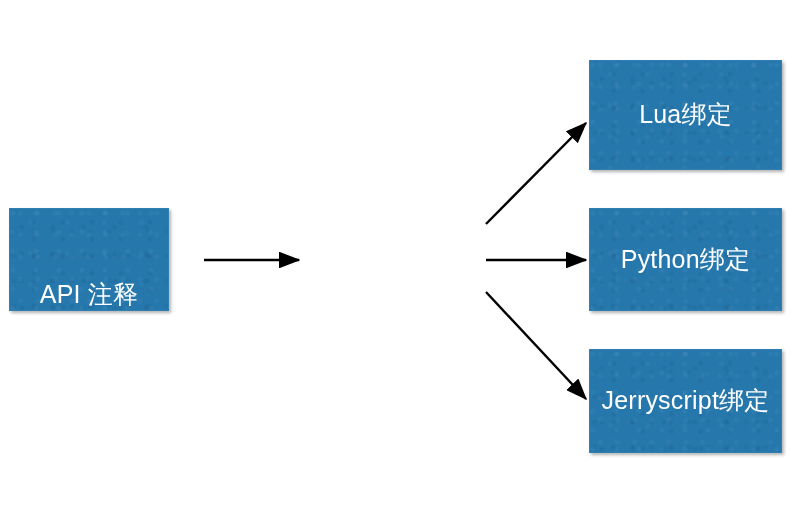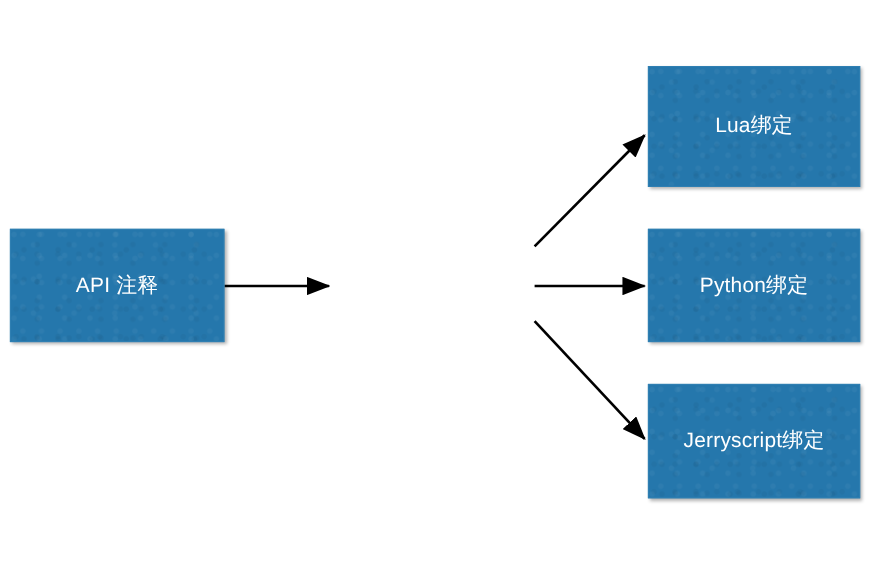--- a/index.html
+++ b/index.html
@@ -26,42 +26,42 @@
     height: 511px;
     pointer-events: none;
   }
   .node {
     position: absolute;
     box-sizing: border-box;
     display: flex;
     align-items: center;
     justify-content: center;
     color: #ffffff;
-    font-size: 19px;
+    font-size: 25px;
     font-weight: 400;
     letter-spacing: 0.2px;
     text-align: center;
     border: 1px solid #2f7fb2;
     box-shadow: 2px 2px 3px rgba(0,0,0,0.30);
     background-color: #2577ac;
     background-image:
       radial-gradient(circle at 12% 22%, rgba(255,255,255,0.045) 0 2px, rgba(0,0,0,0) 3px),
       radial-gradient(circle at 38% 67%, rgba(0,0,0,0.045) 0 2px, rgba(0,0,0,0) 3px),
       radial-gradient(circle at 63% 18%, rgba(255,255,255,0.04) 0 2px, rgba(0,0,0,0) 3px),
       radial-gradient(circle at 82% 78%, rgba(0,0,0,0.04) 0 2px, rgba(0,0,0,0) 3px),
       radial-gradient(circle at 55% 44%, rgba(255,255,255,0.035) 0 2px, rgba(0,0,0,0) 3px),
       radial-gradient(circle at 24% 88%, rgba(0,0,0,0.035) 0 2px, rgba(0,0,0,0) 3px);
     background-size: 23px 19px, 31px 27px, 17px 22px, 29px 17px, 37px 31px, 19px 25px;
   }
   .node-label {
     display: block;
     line-height: 1.25;
     white-space: nowrap;
   }
-  #node-api      { left: 9px;   top: 208px; width: 195px; height: 103px; }
+  #node-api      { left: 9px;   top: 208px; width: 160px; height: 103px; align-items: flex-end; }
   #node-idl      { left: 302px; top: 208px; width: 184px; height: 103px; }
   #node-lua      { left: 589px; top: 60px;  width: 193px; height: 110px; }
   #node-python   { left: 589px; top: 208px; width: 193px; height: 103px; }
   #node-jerry    { left: 589px; top: 349px; width: 193px; height: 104px; }
 </style>
 </head>
 <body>
 
 <div id="canvas">
 

